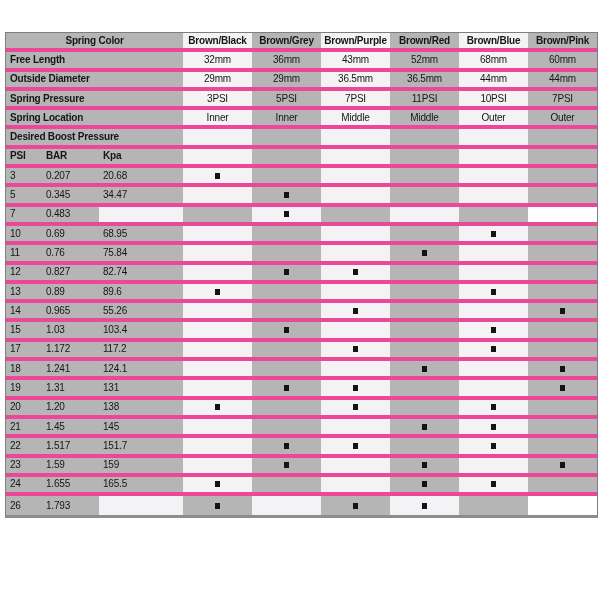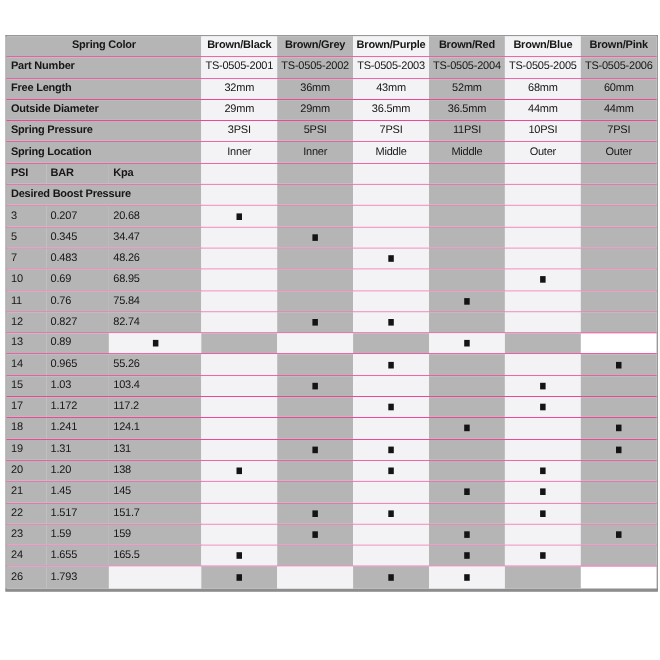--- a/index.html
+++ b/index.html
@@ -11,21 +11,21 @@
   .spec-table {
     position:absolute; left:5px; top:32px; width:593px;
     box-sizing:border-box;
     border:1px solid #7e7e7e;
     border-bottom:3px solid #8d8d8d;
   }
   .row {
     display:grid;
     grid-template-columns:36px 57px 84px repeat(6, 69px);
     height:19.3px; box-sizing:border-box;
-    border-bottom:1px solid #ec4899;
+    border-bottom:4px solid #ec4899;
   }
   .row:last-child { border-bottom:none; }
   .cell {
     display:flex; align-items:center;
     font-size:10px; line-height:10px;
     letter-spacing:-0.2px;
     overflow:hidden; white-space:nowrap;
   }
   .gray  { background:#b5b5b5; }
   .light { background:#f3f3f5; }
@@ -43,29 +43,20 @@
       <div class="row">
         <div class="cell gray bold center span3">Spring Color</div>
         <div class="cell light bold center">Brown/Black</div>
         <div class="cell gray bold center">Brown/Grey</div>
         <div class="cell light bold center">Brown/Purple</div>
         <div class="cell gray bold center">Brown/Red</div>
         <div class="cell light bold center">Brown/Blue</div>
         <div class="cell gray bold center">Brown/Pink</div>
       </div>
       <div class="row">
-        <div class="cell gray bold padl span3">Part Number</div>
-        <div class="cell light center">TS-0505-2001</div>
-        <div class="cell gray center">TS-0505-2002</div>
-        <div class="cell light center">TS-0505-2003</div>
-        <div class="cell gray center">TS-0505-2004</div>
-        <div class="cell light center">TS-0505-2005</div>
-        <div class="cell gray center">TS-0505-2006</div>
-      </div>
-      <div class="row">
         <div class="cell gray bold padl span3">Free Length</div>
         <div class="cell light center">32mm</div>
         <div class="cell gray center">36mm</div>
         <div class="cell light center">43mm</div>
         <div class="cell gray center">52mm</div>
         <div class="cell light center">68mm</div>
         <div class="cell gray center">60mm</div>
       </div>
       <div class="row">
         <div class="cell gray bold padl span3">Outside Diameter</div>
@@ -88,40 +79,40 @@
       <div class="row">
         <div class="cell gray bold padl span3">Spring Location</div>
         <div class="cell light center">Inner</div>
         <div class="cell gray center">Inner</div>
         <div class="cell light center">Middle</div>
         <div class="cell gray center">Middle</div>
         <div class="cell light center">Outer</div>
         <div class="cell gray center">Outer</div>
       </div>
       <div class="row">
+        <div class="cell gray bold padl span3">Desired Boost Pressure</div>
+        <div class="cell light"></div>
+        <div class="cell gray"></div>
+        <div class="cell light"></div>
+        <div class="cell gray"></div>
+        <div class="cell light"></div>
+        <div class="cell gray"></div>
+      </div>
+      <div class="row">
         <div class="cell gray bold padl">PSI</div>
         <div class="cell gray bold padl">BAR</div>
         <div class="cell gray bold padl">Kpa</div>
         <div class="cell light"></div>
         <div class="cell gray"></div>
         <div class="cell light"></div>
         <div class="cell gray"></div>
         <div class="cell light"></div>
         <div class="cell gray"></div>
       </div>
       <div class="row">
-        <div class="cell gray bold padl span3">Desired Boost Pressure</div>
-        <div class="cell light"></div>
-        <div class="cell gray"></div>
-        <div class="cell light"></div>
-        <div class="cell gray"></div>
-        <div class="cell light"></div>
-        <div class="cell gray"></div>
-      </div>
-      <div class="row">
         <div class="cell gray padl">3</div>
         <div class="cell gray padl">0.207</div>
         <div class="cell gray padl">20.68</div>
         <div class="cell light center">
           <div class="mark" style="background: rgb(20, 20, 20);"></div>
         </div>
         <div class="cell gray center"></div>
         <div class="cell light center"></div>
         <div class="cell gray center"></div>
         <div class="cell light center"></div>
@@ -136,21 +127,20 @@
           <div class="mark" style="background: rgb(20, 20, 20);"></div>
         </div>
         <div class="cell light center"></div>
         <div class="cell gray center"></div>
         <div class="cell light center"></div>
         <div class="cell gray center"></div>
       </div>
       <div class="row">
         <div class="cell gray padl">7</div>
         <div class="cell gray padl">0.483</div>
-        <div class="cell gray padl">48.26</div>
         <div class="cell light center"></div>
         <div class="cell gray center"></div>
         <div class="cell light center">
           <div class="mark" style="background: rgb(20, 20, 20);"></div>
         </div>
         <div class="cell gray center"></div>
         <div class="cell light center"></div>
         <div class="cell gray center"></div>
       </div>
       <div class="row">
@@ -190,20 +180,21 @@
         <div class="cell light center">
           <div class="mark" style="background: rgb(20, 20, 20);"></div>
         </div>
         <div class="cell gray center"></div>
         <div class="cell light center"></div>
         <div class="cell gray center"></div>
       </div>
       <div class="row">
         <div class="cell gray padl">13</div>
         <div class="cell gray padl">0.89</div>
+        <div class="cell gray padl">89.6</div>
         <div class="cell light center">
           <div class="mark" style="background: rgb(20, 20, 20);"></div>
         </div>
         <div class="cell gray center"></div>
         <div class="cell light center"></div>
         <div class="cell gray center"></div>
         <div class="cell light center">
           <div class="mark" style="background: rgb(20, 20, 20);"></div>
         </div>
         <div class="cell gray center"></div>

